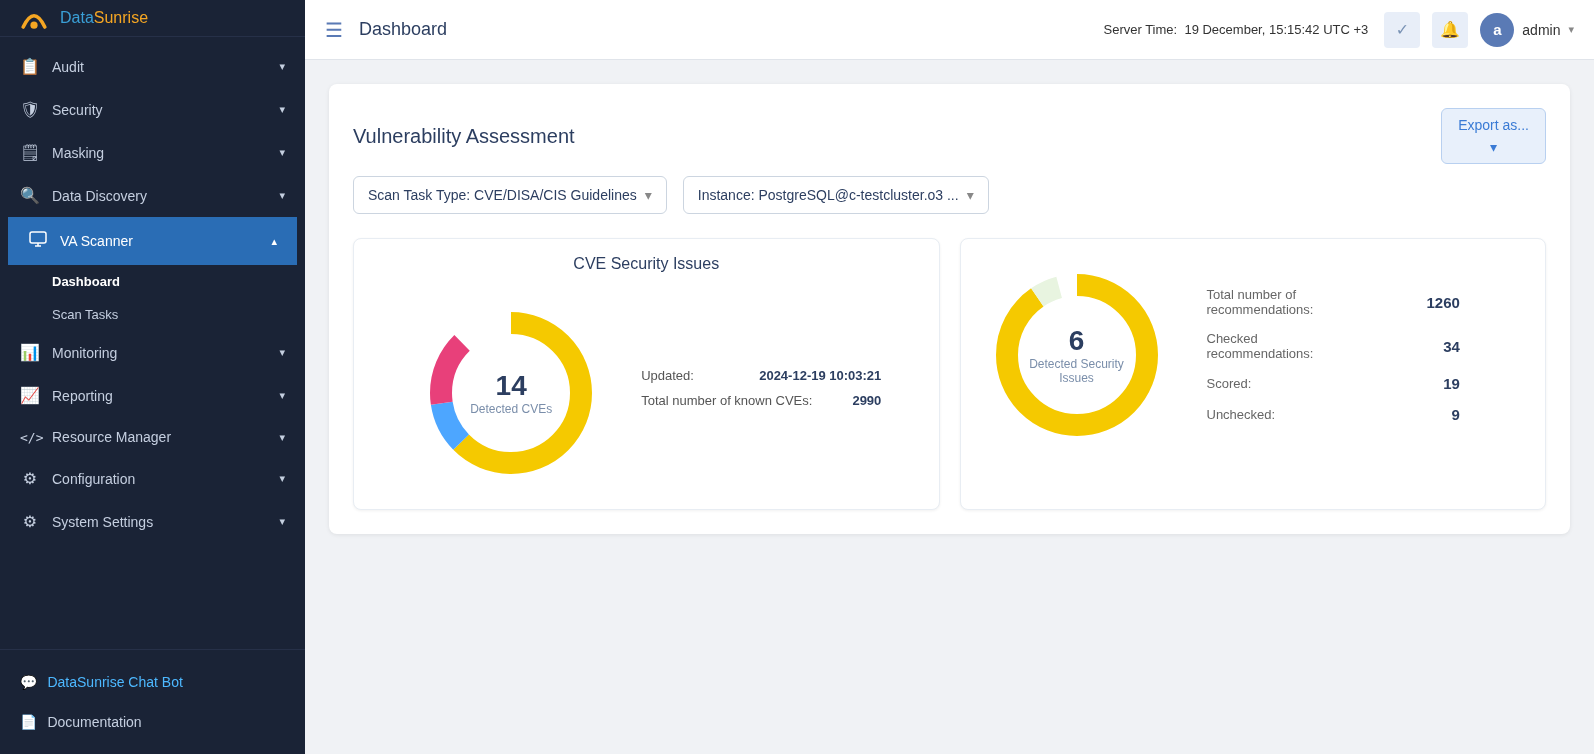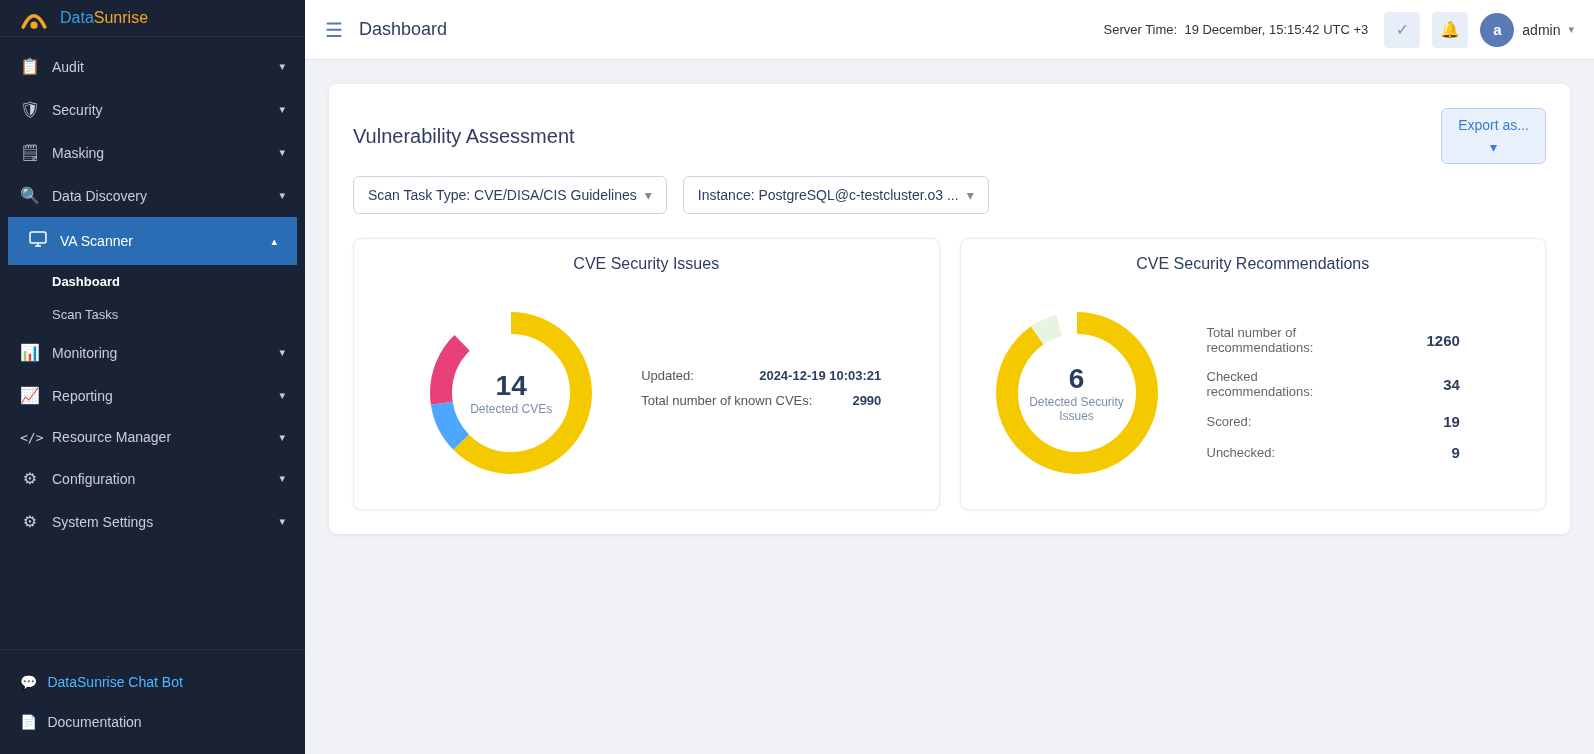--- a/index.html
+++ b/index.html
@@ -400,21 +400,20 @@
               </div>
               <div class="legend-row">
                 <span class="legend-label">Total number of known CVEs:</span>
                 <span class="legend-value">2990</span>
               </div>
             </div>
           </div>
         </div>
 
         <div class="chart-card">
-          <div class="chart-title">CVE Security Recommendations</div>
           <div class="rec-chart-inner">
             <div class="donut-wrap">
               <svg width="200" height="200" viewBox="0 0 200 200">
 
                 <circle cx="100" cy="100" r="70" fill="none" stroke="#f5c900" stroke-width="22" stroke-dasharray="415 439.82" stroke-dashoffset="18" transform="rotate(-90 100 100)"></circle>
 
                 <circle cx="100" cy="100" r="70" fill="none" stroke="#e8f4e0" stroke-width="22" stroke-dasharray="24 439.82" stroke-dashoffset="-397" transform="rotate(-90 100 100)"></circle>
               </svg>
               <div class="donut-label">
                 <div class="donut-number">6</div>

